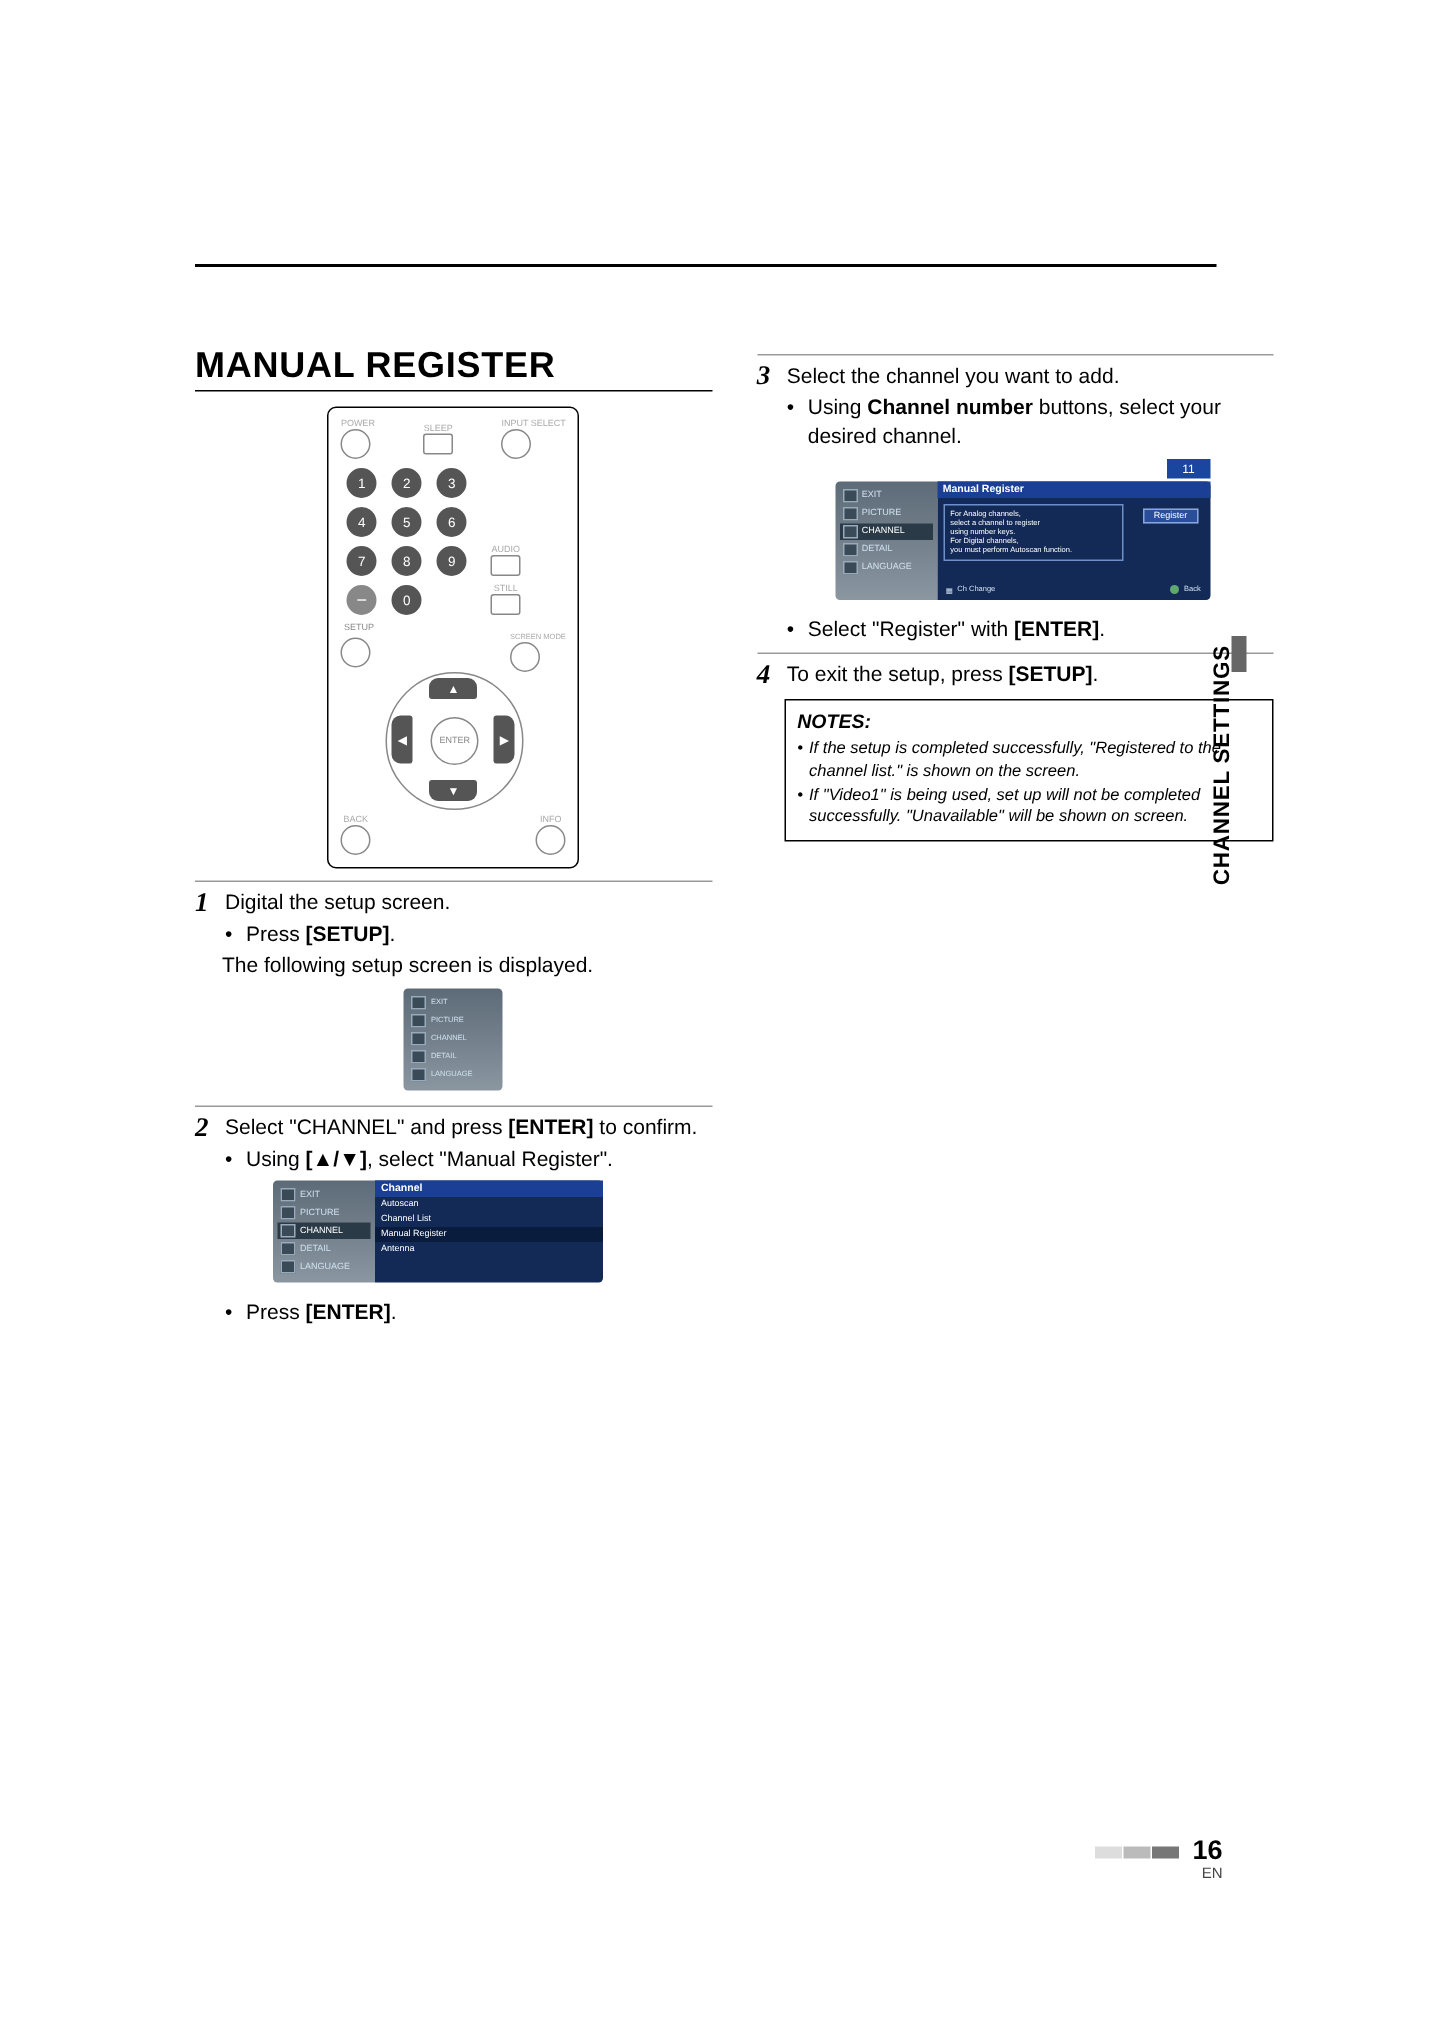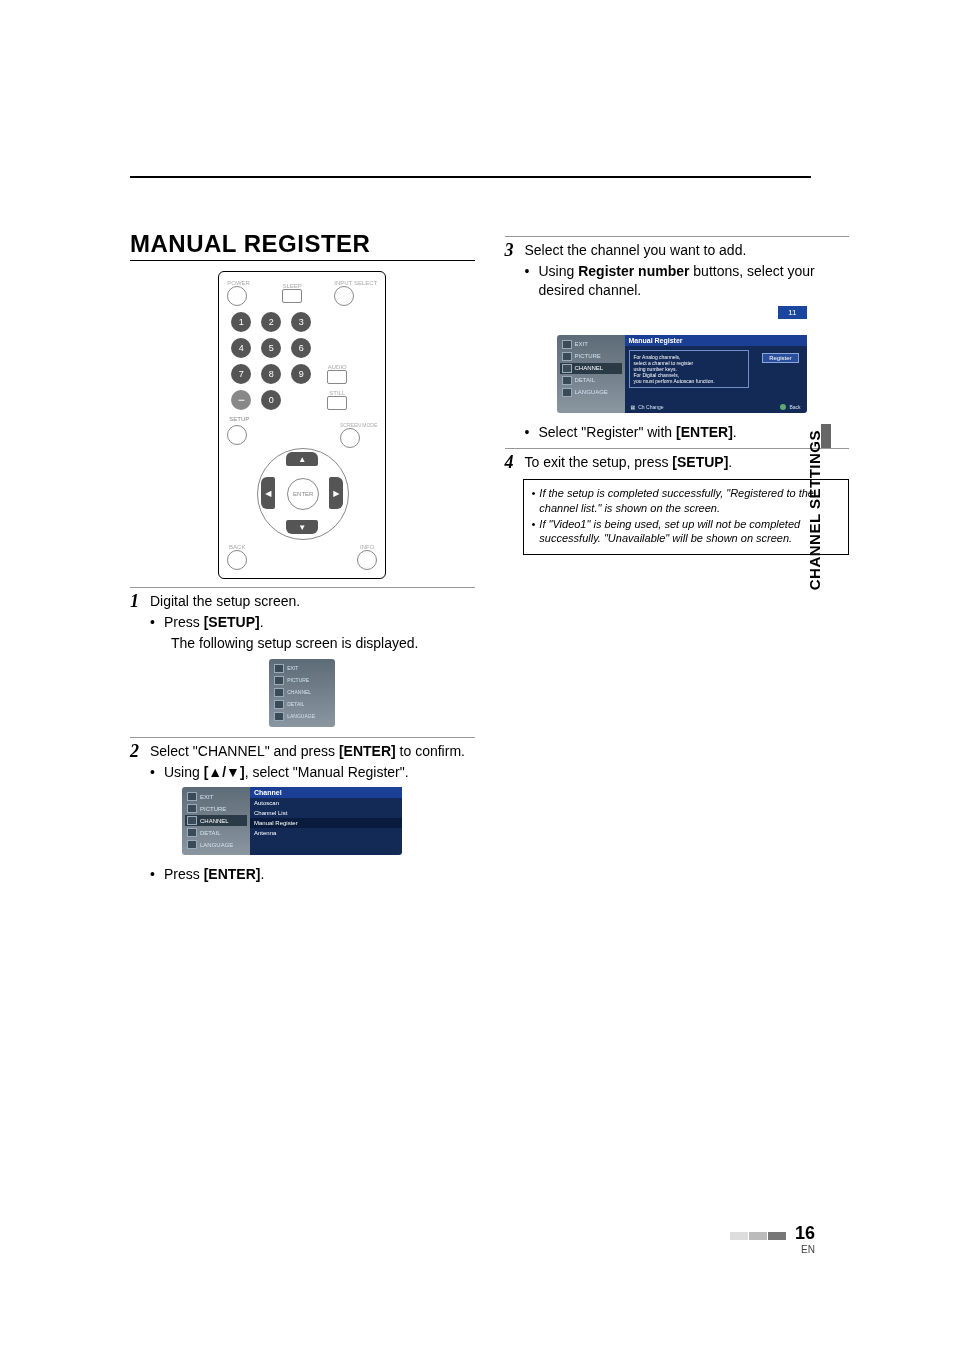--- a/index.html
+++ b/index.html
@@ -70,21 +70,21 @@
     margin: 2px 0 2px 20px;
     display: flex;
     gap: 6px;
   }
   .sub .bullet {
     min-width: 8px;
   }
   .sub2 {
     font-size: 14px;
     line-height: 1.35;
-    margin: 0 0 4px 41px;
+    margin: 0 0 4px 18px;
   }
   .notes-box {
     border: 1px solid #000;
     padding: 6px 8px;
     margin: 8px 0 0 18px;
     font-size: 11px;
     line-height: 1.3;
   }
   .notes-box .notes-title {
     font-weight: bold;
@@ -281,21 +281,21 @@
     background: #0a1c3d;
   }
   
   .osd-wrap {
     margin: 6px 0 10px 52px;
   }
   .osd-container { width: 250px; }
   .osd-chnum {
     display: flex;
     justify-content: flex-end;
-    margin-bottom: 16px;
+    margin-bottom: 2px;
   }
   .osd-chnum .box {
     background: #1b46a0;
     color: #fff;
     font-size: 8px;
     padding: 2px 10px;
   }
   .osd {
     width: 250px;
     display: flex;
@@ -599,21 +599,21 @@
 
     <div class="col">
 
       <div class="step">
         <span class="num">3</span>
         <span>Select the channel you want to add.</span>
       </div>
       <div class="sub">
         <span class="bullet">•</span>
         <span>
-          <span>Using </span><b>Register number</b><span> buttons, select your desired channel.</span>
+          <span>Using </span><b>Channel number</b><span> buttons, select your desired channel.</span>
         </span>
       </div>
 
       <div class="osd-wrap">
         <div class="osd-container">
           <div class="osd-chnum">
             <div class="box">11</div>
           </div>
           <div class="osd">
             <div class="left">
@@ -671,20 +671,21 @@
       </div>
 
       <div class="step">
         <span class="num">4</span>
         <span>
           <span>To exit the setup, press </span><b>[SETUP]</b><span>.</span>
         </span>
       </div>
 
       <div class="notes-box">
+        <div class="notes-title">NOTES:</div>
         <div class="note-item">
           <span>•</span>
           <span>If the setup is completed successfully, "Registered to the channel list." is shown on the screen.</span>
         </div>
         <div class="note-item">
           <span>•</span>
           <span>If "Video1" is being used, set up will not be completed successfully. "Unavailable" will be shown on screen.</span>
         </div>
       </div>
     </div>

